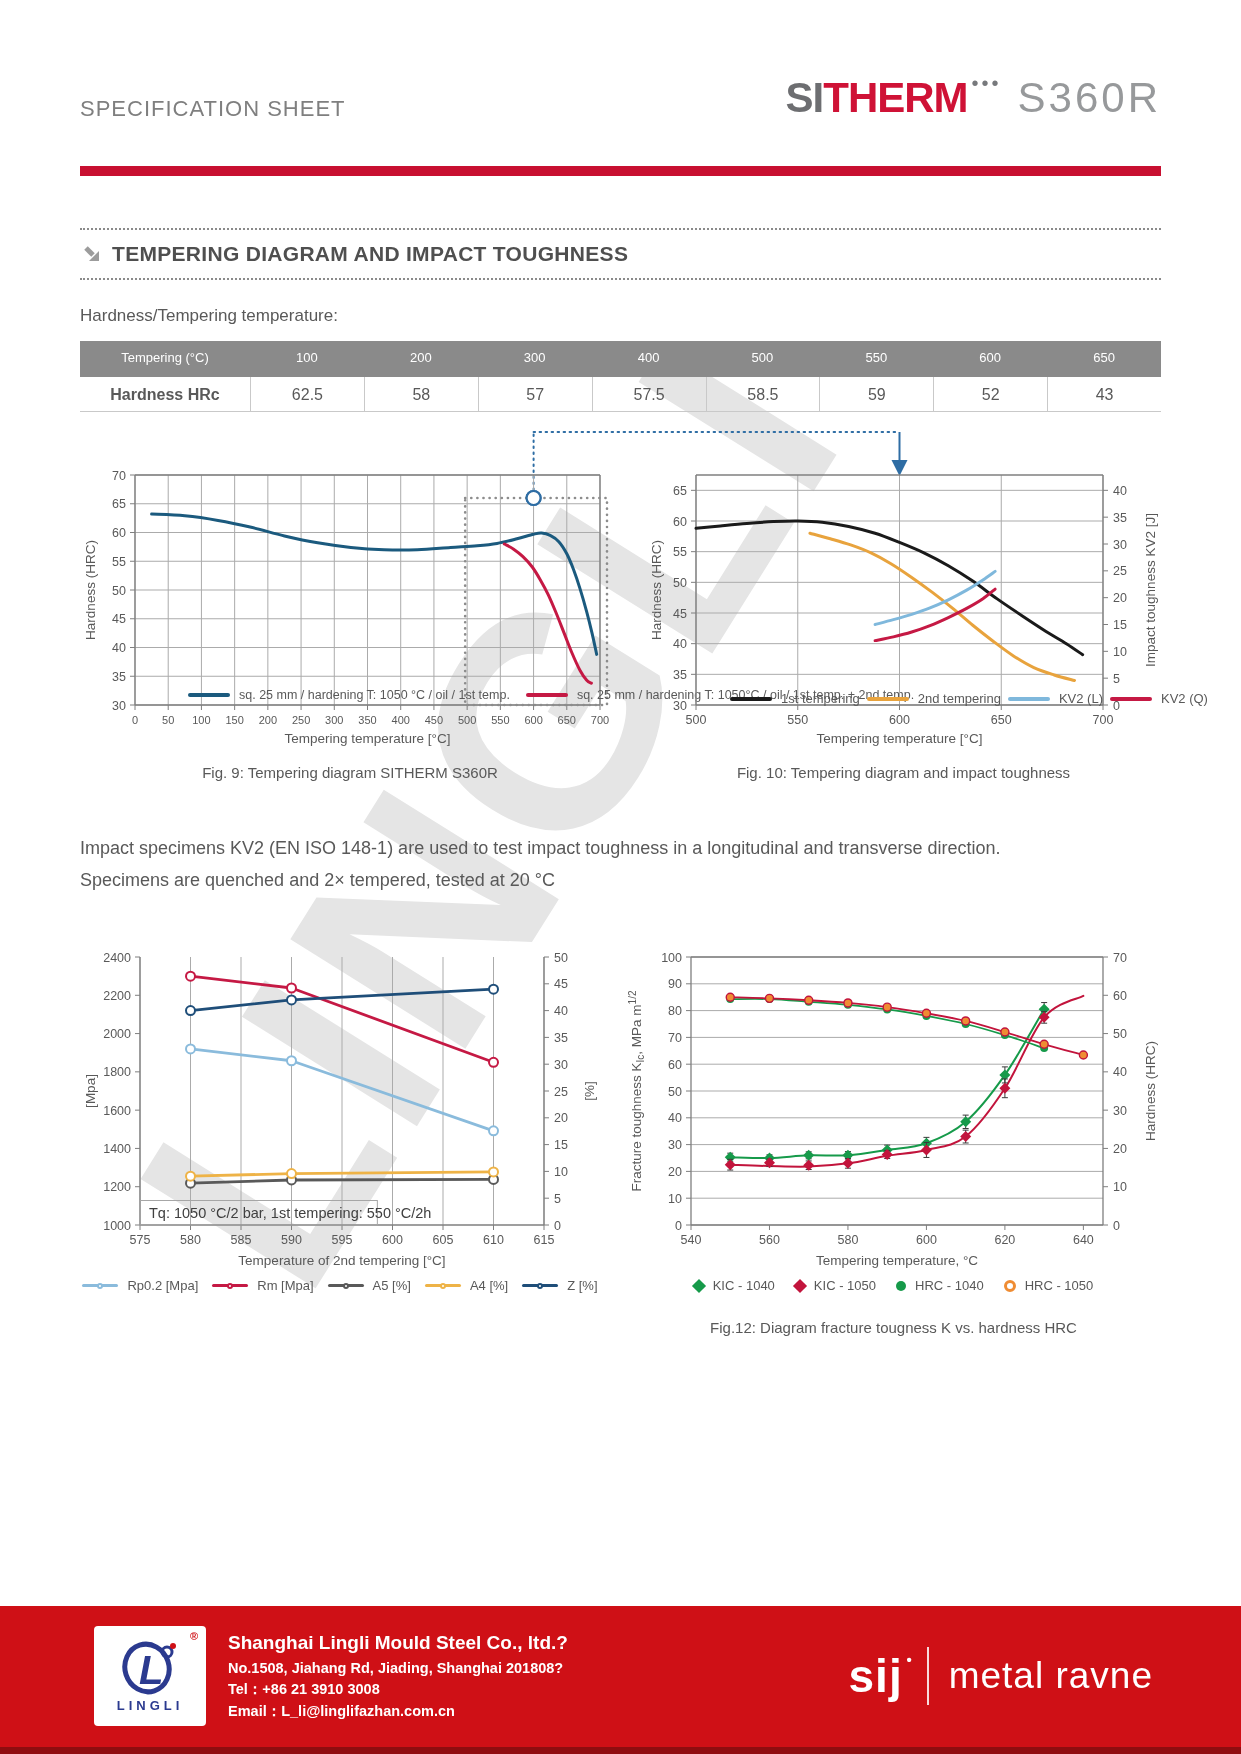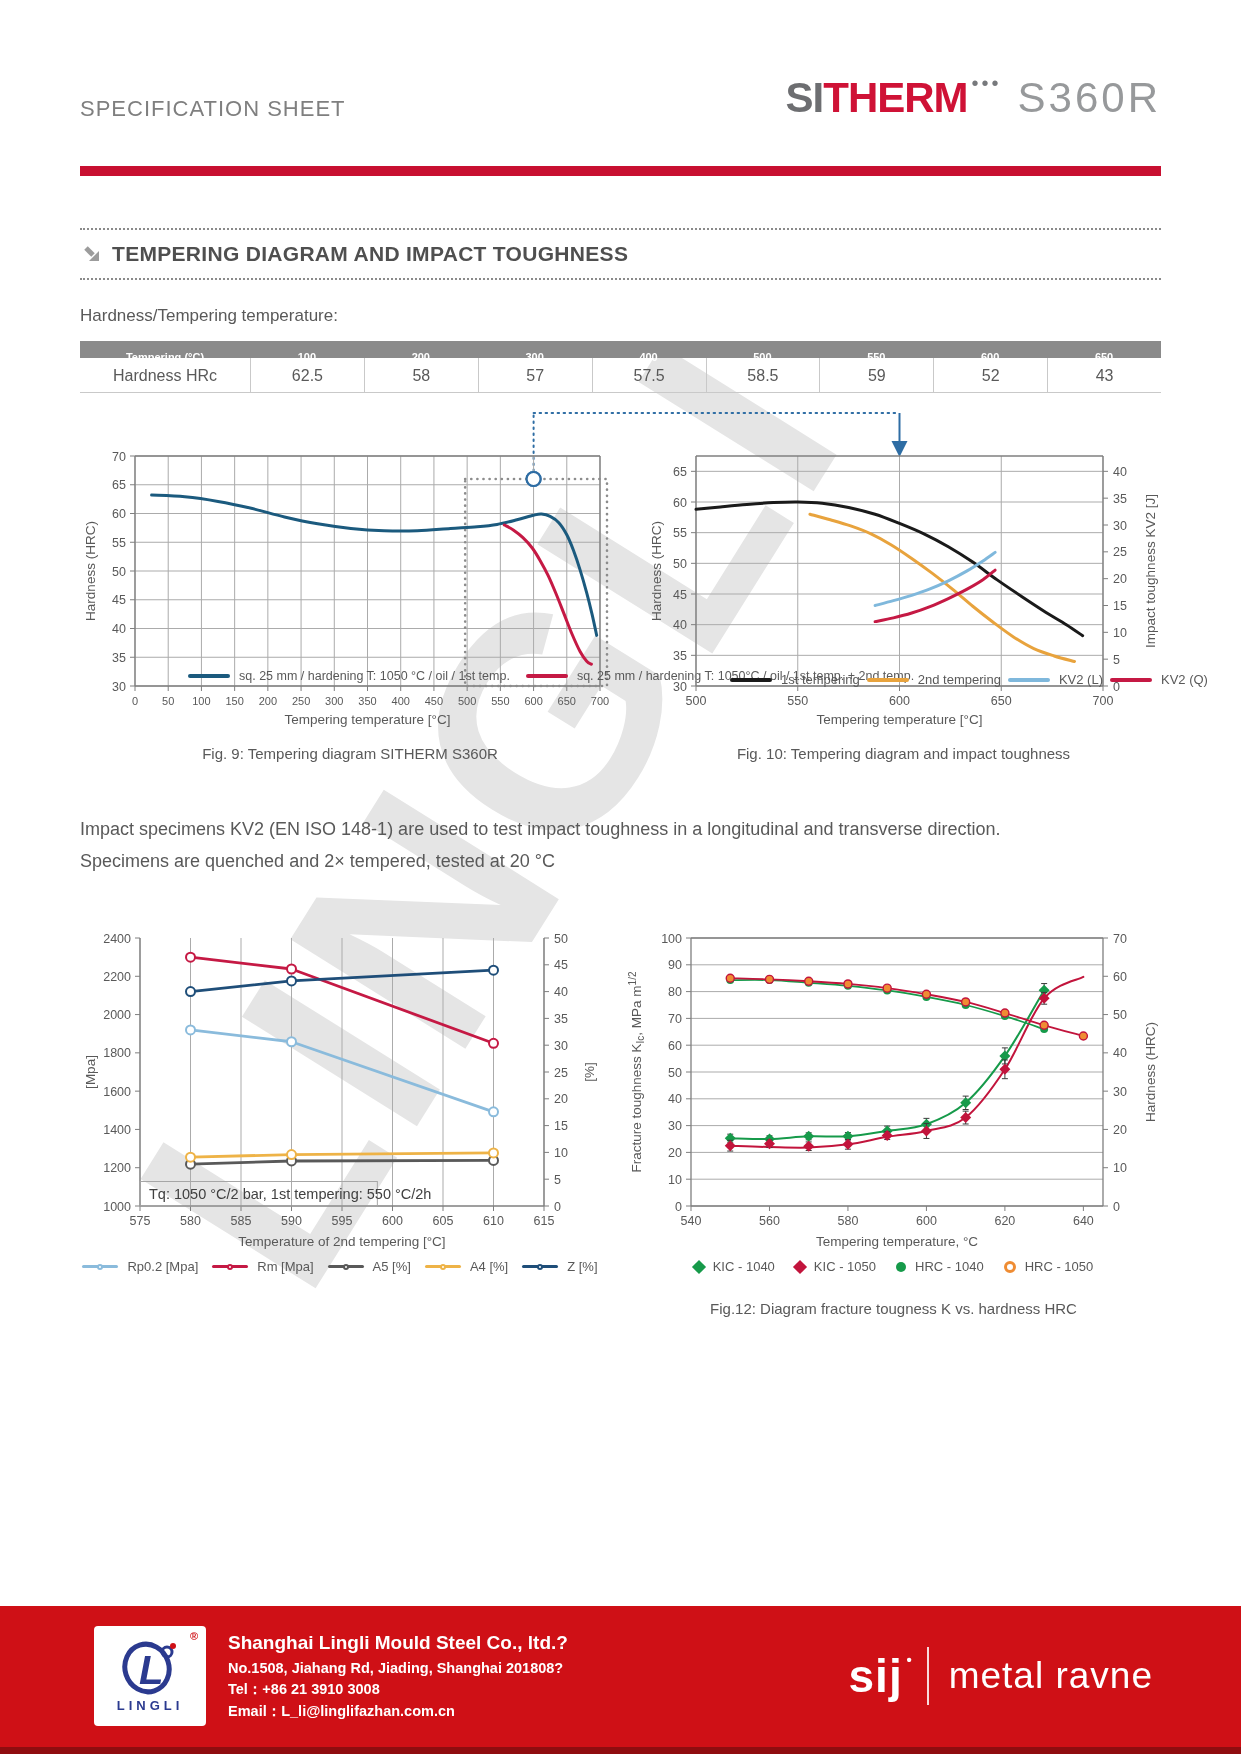--- a/index.html
+++ b/index.html
@@ -22,24 +22,24 @@
   .b3{font-size:42px;color:#97999b;letter-spacing:3px;margin-left:10px;font-weight:400}
   .red-bar{height:10px;background:#c81031;margin-top:44px}
   
   .section{margin-top:52px;border-top:2px dotted #8a8a8a;border-bottom:2px dotted #8a8a8a;
      padding:12px 2px;display:flex;align-items:center;gap:10px}
   .section h1{font-size:21px;font-weight:bold;color:#4f4f4f;letter-spacing:.3px}
   .intro{margin-top:26px;font-size:17px}
   
   .ttable{margin-top:15px}
   .trow{display:flex}
-  .trow.head{background:#8a8a8a;color:#fff;font-weight:bold;height:17px;line-height:33px;font-size:11px}
+  .trow.head{background:#8a8a8a;color:#fff;font-weight:normal;height:36px;line-height:33px;font-size:13px}
   .trow.body{height:35px;line-height:35px;font-size:16px;border-bottom:1px solid #c9c9c9}
   .tlabel{width:170px;text-align:center}
-  .trow.body .tlabel{font-weight:normal}
+  .trow.body .tlabel{font-weight:bold}
   .tcell{flex:1;text-align:center}
   .trow.body .tcell{border-left:1px solid #c9c9c9}
   
   .crow{display:flex;gap:26px;position:relative}
   .crow1{margin-top:38px}
   .crow2{margin-top:46px}
   .cblock{position:relative}
   .caption{text-align:center;font-size:15px;color:#595959;margin-top:10px}
   svg text{font-family:"Liberation Sans",sans-serif}
   .overlay{position:absolute;left:0;top:-32px;pointer-events:none}

